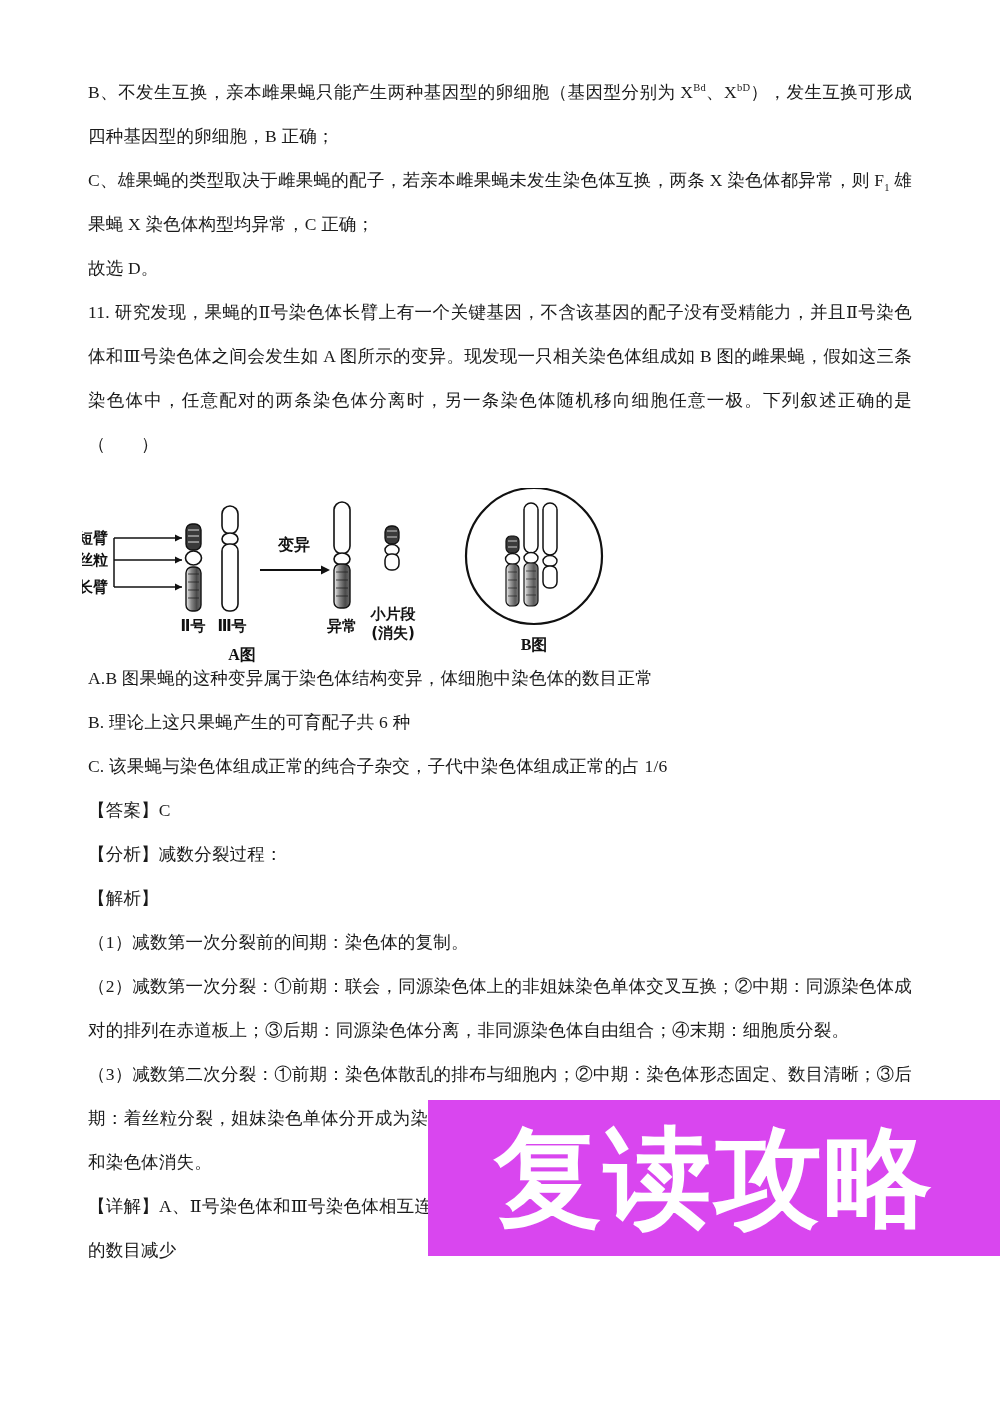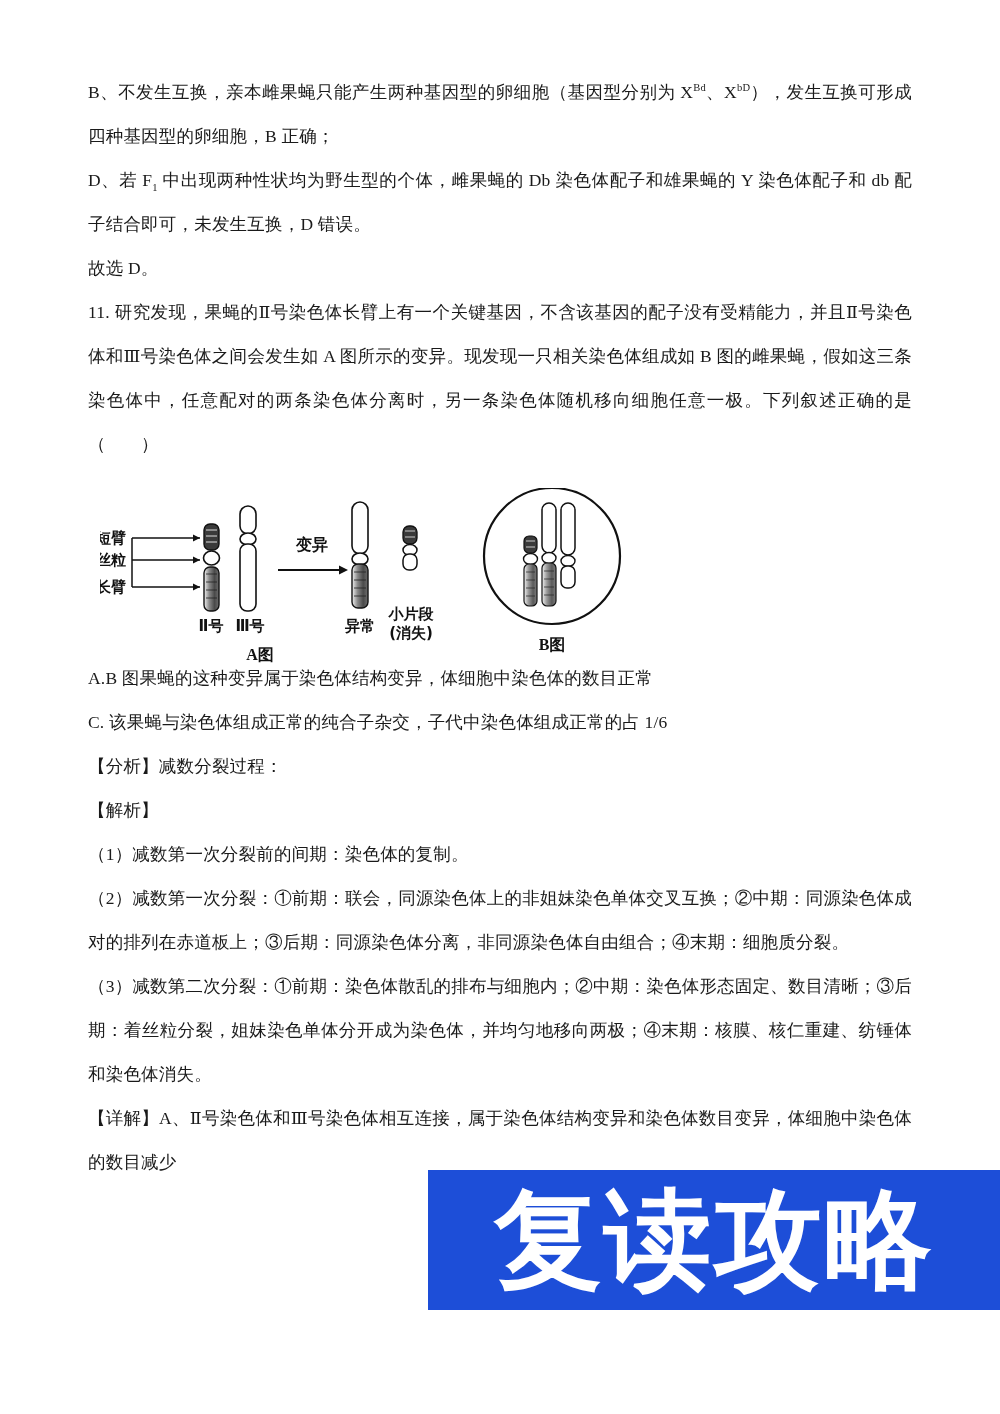--- a/index.html
+++ b/index.html
@@ -35,21 +35,21 @@
     margin: 0;
     white-space: normal;
   }
   sub, sup {
     font-size: 10.5px;
     line-height: 0;
   }
   
   .figure-area {
     position: absolute;
-    left: 100px;
+    left: 82px;
     top: 488px;
     width: 824px;
     height: 175px;
     text-align: right;
   }
   .figA {
     position: absolute;
     left: 0px;
     top: 0px;
     width: 350px;
@@ -59,24 +59,24 @@
     position: absolute;
     left: 352px;
     top: 0px;
     width: 230px;
     height: 175px;
   }
   
   .watermark {
     position: absolute;
     left: 428px;
-    top: 1170px;
+    top: 1100px;
     width: 572px;
-    height: 140px;
-    background: #1d4ed8;
+    height: 156px;
+    background: #d946ef;
     overflow: hidden;
   }
   .watermark-text {
     position: absolute;
     left: 50%;
     top: 50%;
     transform: translate(-50%, -50%);
     color: #ffffff;
     font-family: "DejaVu Sans", "Liberation Sans", sans-serif;
     font-weight: bold;
@@ -89,21 +89,21 @@
 </head>
 <body>
 
 <div class="page">
 
   <div class="content" style="top:70px;">
     <p class="para">
       <span>B、不发生互换，亲本雌果蝇只能产生两种基因型的卵细胞（基因型分别为 X</span><sup>Bd</sup><span>、X</span><sup>bD</sup><span>），发生互换可形成四种基因型的卵细胞，B 正确；</span>
     </p>
     <p class="para">
-      <span>D、若 F</span><sub>1</sub><span> 中出现两种性状均为野生型的个体，雌果蝇的 Db 染色体配子和雄果蝇的 Y 染色体配子和 db 配子结合即可，未发生互换，D 错误。</span>
+      <span>C、雄果蝇的类型取决于雌果蝇的配子，若亲本雌果蝇未发生染色体互换，两条 X 染色体都异常，则 F</span><sub>1</sub><span> 雄果蝇 X 染色体构型均异常，C 正确；</span>
     </p>
     <p class="para">
       <span>故选 D。</span>
     </p>
     <p class="para">
       <span>11. 研究发现，果蝇的Ⅱ号染色体长臂上有一个关键基因，不含该基因的配子没有受精能力，并且Ⅱ号染色体和Ⅲ号染色体之间会发生如 A 图所示的变异。现发现一只相关染色体组成如 B 图的雌果蝇，假如这三条染色体中，任意配对的两条染色体分离时，另一条染色体随机移向细胞任意一极。下列叙述正确的是（　　）</span>
     </p>
   </div>
 
   <div class="figure-area">
@@ -234,22 +234,26 @@
         <text x="100" y="162" font-family="'Liberation Serif','DejaVu Serif',serif" font-size="16" font-weight="bold" text-anchor="middle" fill="#111">B图</text>
       </svg>
     </div>
   </div>
 
   <div class="content" style="top:656px;">
     <p class="para">
       <span>A.</span><span>B 图果蝇的这种变异属于染色体结构变异，体细胞中染色体的数目正常</span>
     </p>
     <p class="para">
+      <span>B.</span>&nbsp;<span>理论上这只果蝇产生的可育配子共 6 种</span>
+    </p>
+    <p class="para">
       <span>C.</span>&nbsp;<span>该果蝇与染色体组成正常的纯合子杂交，子代中染色体组成正常的占 1/6</span>
     </p>
+    <p class="para">【答案】C</p>
     <p class="para">【分析】减数分裂过程：</p>
     <p class="para">【解析】</p>
     <p class="para">（1）减数第一次分裂前的间期：染色体的复制。</p>
     <p class="para">（2）减数第一次分裂：①前期：联会，同源染色体上的非姐妹染色单体交叉互换；②中期：同源染色体成对的排列在赤道板上；③后期：同源染色体分离，非同源染色体自由组合；④末期：细胞质分裂。</p>
     <p class="para">（3）减数第二次分裂：①前期：染色体散乱的排布与细胞内；②中期：染色体形态固定、数目清晰；③后期：着丝粒分裂，姐妹染色单体分开成为染色体，并均匀地移向两极；④末期：核膜、核仁重建、纺锤体和染色体消失。</p>
     <p class="para">【详解】A、Ⅱ号染色体和Ⅲ号染色体相互连接，属于染色体结构变异和染色体数目变异，体细胞中染色体的数目减少</p>
   </div>
 
   <div class="watermark">
     <div class="watermark-text">复读攻略</div>

